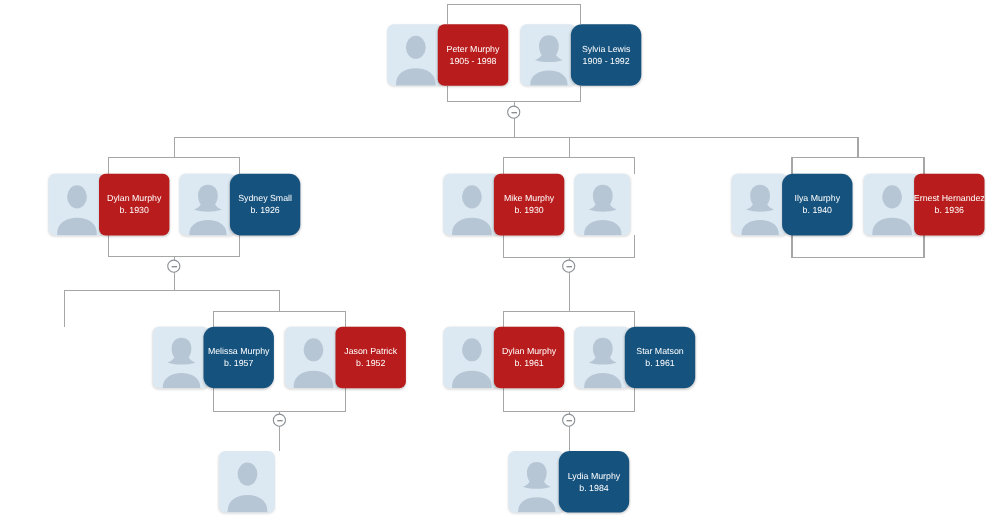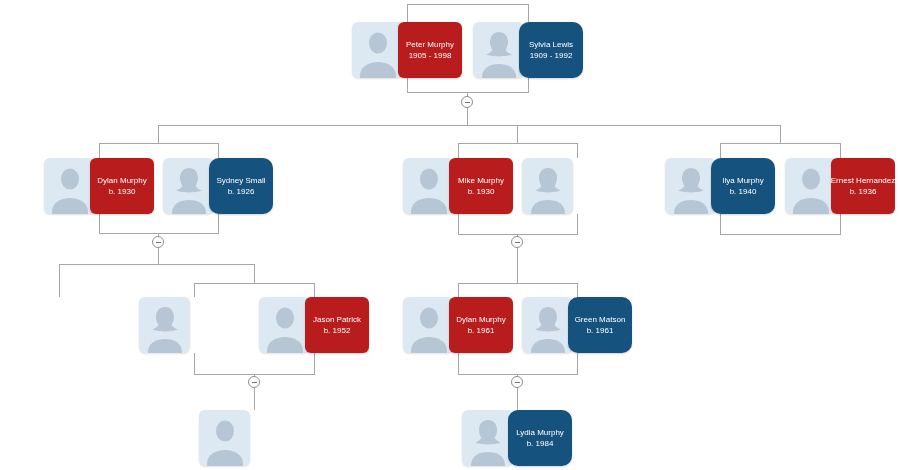--- a/index.html
+++ b/index.html
@@ -149,20 +149,24 @@
   </div>
 
 
   <div class="card" style="left:139px;top:297px">
     <div class="photo">
       <svg class="sil" width="46" height="50" viewBox="0 0 46 50">
         <path d="M23 4 c-5.5 0 -9 4.2 -9 9.8 c0 3.4 1.1 6.2 2.5 8.1 c-1.5 2.3 -3.8 3.8 -6.3 4.6 c4.1 1.6 8.7 1.9 12.8 1.9 s8.7 -0.3 12.8 -1.9 c-2.5 -0.8 -4.8 -2.3 -6.3 -4.6 c1.4 -1.9 2.5 -4.7 2.5 -8.1 c0 -5.6 -3.5 -9.8 -9 -9.8 z"></path>
         <path d="M6 50 v-1 c0 -8.5 7.5 -13 17 -13 s17 4.5 17 13 v1 z"></path>
       </svg>
     </div>
+    <div class="lbl f">
+      <div class="nm">Melissa Murphy</div>
+      <div class="yr">b. 1957</div>
+    </div>
   </div>
 
   <div class="card" style="left:259px;top:297px">
     <div class="photo">
       <svg class="sil" width="46" height="50" viewBox="0 0 46 50">
         <ellipse cx="23" cy="15" rx="9" ry="10.5"></ellipse>
           <path d="M5 50 v-2 c0 -9 8 -14 18 -14 s18 5 18 14 v2 z"></path>
       </svg>
     </div>
     <div class="lbl m">
@@ -185,21 +189,21 @@
   </div>
 
   <div class="card" style="left:522px;top:297px">
     <div class="photo">
       <svg class="sil" width="46" height="50" viewBox="0 0 46 50">
         <path d="M23 4 c-5.5 0 -9 4.2 -9 9.8 c0 3.4 1.1 6.2 2.5 8.1 c-1.5 2.3 -3.8 3.8 -6.3 4.6 c4.1 1.6 8.7 1.9 12.8 1.9 s8.7 -0.3 12.8 -1.9 c-2.5 -0.8 -4.8 -2.3 -6.3 -4.6 c1.4 -1.9 2.5 -4.7 2.5 -8.1 c0 -5.6 -3.5 -9.8 -9 -9.8 z"></path>
         <path d="M6 50 v-1 c0 -8.5 7.5 -13 17 -13 s17 4.5 17 13 v1 z"></path>
       </svg>
     </div>
     <div class="lbl f">
-      <div class="nm">Green Matson</div>
+      <div class="nm">Star Matson</div>
       <div class="yr">b. 1961</div>
     </div>
   </div>
 
   <div class="card" style="left:199px;top:410px">
     <div class="photo">
       <svg class="sil" width="46" height="50" viewBox="0 0 46 50">
         <ellipse cx="23" cy="15" rx="9" ry="10.5"></ellipse>
           <path d="M5 50 v-2 c0 -9 8 -14 18 -14 s18 5 18 14 v2 z"></path>
       </svg>

